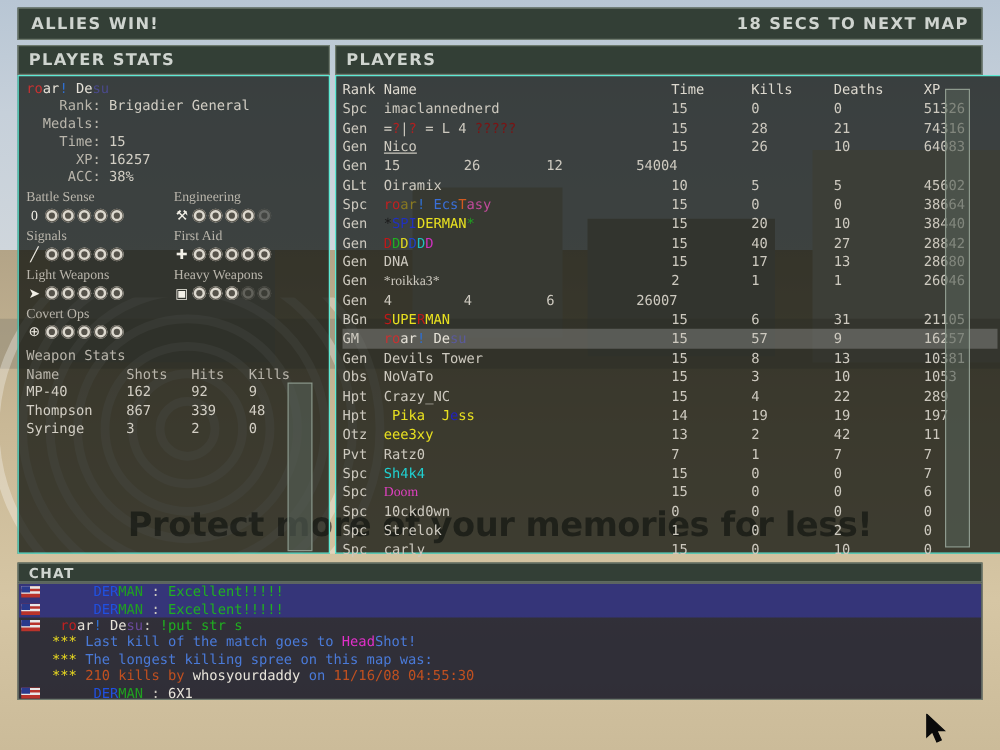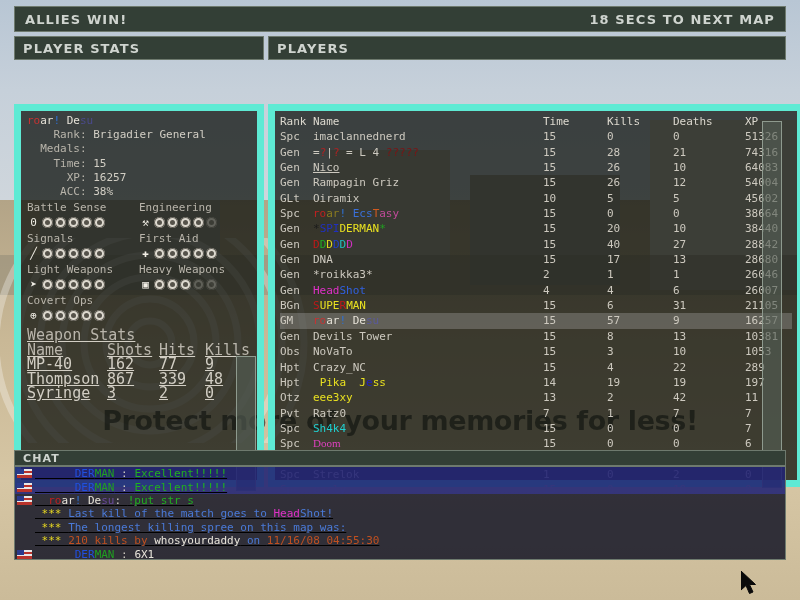--- a/index.html
+++ b/index.html
@@ -23,44 +23,44 @@
      font-family:"DejaVu Sans","Liberation Sans",sans-serif;font-weight:bold;font-size:27px;
      color:#1a1a1a;opacity:.62;white-space:nowrap;letter-spacing:-.4px;}
 
   
   .panel{position:absolute;z-index:5;}
   .bar{background:#333f36;border:1px solid #6e7a6e;box-sizing:border-box;}
   .bar-title{
     font-family:"DejaVu Sans","Liberation Sans",sans-serif;
     font-weight:bold;font-size:13px;color:#cfd4cf;letter-spacing:1.1px;
   }
-  .body-pane{background:rgba(10,14,10,.74);border:7px solid #5eead4;box-sizing:border-box;margin-top:44px;}
+  .body-pane{background:rgba(10,14,10,.74);border:1px solid #5eead4;box-sizing:border-box;}
 
   
   #topbar{left:14px;top:6px;width:772px;height:26px;display:flex;align-items:center;
           justify-content:space-between;padding:0 10px;box-sizing:border-box;}
 
   
   #statspanel{left:14px;top:36px;width:250px;height:24px;display:flex;align-items:center;padding:0 8px;box-sizing:border-box;}
   #statsbody{left:14px;top:60px;width:250px;height:383px;}
   #statsbody .inner{padding:3px 6px;font-size:11px;color:#d2cec4;line-height:14.2px;}
   .kv{white-space:pre;}
   .lbl{color:#b9b5ab;}
   .skillgrp{margin-top:2px;}
   .skillrow{display:flex;}
-  .skillcol{width:118px;}
+  .skillcol{width:118px;font-family:Liberation Serif, serif;}
   .skillname{font-size:11px;color:#b9b5ab;line-height:14px;white-space:nowrap;}
   .stars{display:flex;align-items:center;gap:2px;height:15px;}
   .star{width:11px;height:11px;border-radius:50%;background:#ddd9cf;position:relative;flex:none;
         box-shadow:inset 0 0 0 1px #5d5a52;}
   .star:after{content:"";position:absolute;left:3px;top:3px;width:5px;height:5px;
         background:#55524a;border-radius:50%;}
   .star.off{opacity:.28;}
   .sicon{width:13px;height:12px;flex:none;color:#f2efe6;font-size:11px;line-height:12px;text-align:center;}
-  .wtable{margin-top:5px;font-size:15px;color:#d2cec4;line-height:14.5px;text-decoration:underline;}
+  .wtable{margin-top:5px;font-size:11px;color:#d2cec4;line-height:14.5px;}
   .wrow{display:flex;white-space:pre;}
   .wname{width:80px;}
   .wsh{width:52px;}
   .wh{width:46px;}
   .wk{width:40px;}
   .whdr{color:#b9b5ab;}
 
   
   #playerspanel{left:268px;top:36px;width:518px;height:24px;display:flex;align-items:center;padding:0 8px;box-sizing:border-box;}
   #playersbody{left:268px;top:60px;width:536px;height:383px;}
@@ -76,21 +76,21 @@
   .hdr{color:#ddd9cf;}
 
   
   .scrollbar{position:absolute;border:1px solid #8e9a8e;box-sizing:border-box;background:rgba(40,52,42,.5);}
   .thumb{position:absolute;left:0;width:100%;background:rgba(150,160,150,.25);}
 
   
   #chatpanel{left:14px;top:450px;width:772px;height:16px;display:flex;align-items:center;padding:0 8px;box-sizing:border-box;}
   #chatbody{left:14px;top:466px;width:772px;height:94px;background:rgba(8,10,30,.80);
             border:1px solid #6e7a6e;box-sizing:border-box;overflow:hidden;}
-  .chatline{display:flex;align-items:center;height:13.4px;white-space:pre;font-size:11px;padding-left:2px;text-decoration:underline;}
+  .chatline{display:flex;align-items:center;height:13.4px;white-space:pre;font-size:11px;padding-left:2px;}
   .flag{width:15px;height:9px;flex:none;margin-right:3px;position:relative;background:#b9332b;
         box-shadow:inset 0 2px 0 #e8e8e8,inset 0 4px 0 #b9332b,inset 0 6px 0 #e8e8e8;}
   .flag:before{content:"";position:absolute;left:0;top:0;width:7px;height:5px;background:#2a3a8c;}
   .noflag{width:15px;flex:none;margin-right:3px;}
   .hl{background:rgba(60,60,200,.45);}
 
   
   #bottombar{left:14px;top:561px;width:772px;height:23px;background:#1a1a18;
              border:1px solid #4a4a44;box-sizing:border-box;display:flex;align-items:center;z-index:6;}
   .btn{height:19px;border:1px solid #6d6d63;box-sizing:border-box;background:#2c2c28;
@@ -235,21 +235,21 @@
               <span class="star"></span>
             </div>
           </div>
           <div class="skillcol"></div>
         </div>
       </div>
     <div class="wtable">
       <div class="whdr">Weapon Stats</div>
       <div id="ws-head" class="wrow whdr"><span class="wname">Name</span><span class="wsh">Shots</span><span class="wh">Hits</span><span class="wk">Kills</span></div>
       <div id="ws-rows">
-          <div class="wrow"><span class="wname">MP-40</span><span class="wsh">162</span><span class="wh">77</span><span class="wk">9</span></div>
+          <div class="wrow"><span class="wname">MP-40</span><span class="wsh">162</span><span class="wh">92</span><span class="wk">9</span></div>
           <div class="wrow"><span class="wname">Thompson</span><span class="wsh">867</span><span class="wh">339</span><span class="wk">48</span></div>
           <div class="wrow"><span class="wname">Syringe</span><span class="wsh">3</span><span class="wh">2</span><span class="wk">0</span></div>
         </div>
     </div>
   </div>
   <div class="scrollbar" style="left:215px;top:245px;width:20px;height:135px;">
     <div class="thumb" style="top:0;height:100%;"></div>
   </div>
 </div>
 
@@ -263,28 +263,28 @@
       <span class="c-name">Name</span>
       <span class="c-time">Time</span>
       <span class="c-kills">Kills</span>
       <span class="c-deaths">Deaths</span>
       <span class="c-xp">XP</span>
     </div>
     <div id="players-rows">
         <div class="prow"><span class="c-rank">Spc</span><span class="c-name"><span class="colorname" style="color: rgb(205, 201, 191);">imaclannednerd</span></span><span class="c-time">15</span><span class="c-kills">0</span><span class="c-deaths">0</span><span class="c-xp">51326</span></div>
         <div class="prow"><span class="c-rank">Gen</span><span class="c-name"><span class="colorname" style="color: rgb(205, 201, 191);">=</span><span class="colorname" style="color: rgb(176, 32, 32);">?</span><span class="colorname" style="color: rgb(205, 201, 191);">|</span><span class="colorname" style="color: rgb(176, 32, 32);">?</span><span class="colorname" style="color: rgb(205, 201, 191);"> = L 4 </span><span class="colorname" style="color: rgb(122, 20, 20);">?????</span></span><span class="c-time">15</span><span class="c-kills">28</span><span class="c-deaths">21</span><span class="c-xp">74316</span></div>
         <div class="prow"><span class="c-rank">Gen</span><span class="c-name"><span class="colorname" style="color: rgb(205, 201, 191); text-decoration: underline;">Nico</span></span><span class="c-time">15</span><span class="c-kills">26</span><span class="c-deaths">10</span><span class="c-xp">64083</span></div>
-        <div class="prow"><span class="c-rank">Gen</span><span class="c-name"><span class="colorname" style="color: rgb(205, 201, 191);">Rampagin Griz</span></span><span class="c-time">15</span><span class="c-kills">26</span><span class="c-deaths">12</span><span class="c-xp">54004</span></div>
+        <div class="prow"><span class="c-rank">Gen</span><span class="c-time">15</span><span class="c-kills">26</span><span class="c-deaths">12</span><span class="c-xp">54004</span></div>
         <div class="prow"><span class="c-rank">GLt</span><span class="c-name"><span class="colorname" style="color: rgb(205, 201, 191);">Oiramix</span></span><span class="c-time">10</span><span class="c-kills">5</span><span class="c-deaths">5</span><span class="c-xp">45602</span></div>
         <div class="prow"><span class="c-rank">Spc</span><span class="c-name"><span class="colorname" style="color: rgb(192, 32, 32);">ro</span><span class="colorname" style="color: rgb(138, 122, 32);">ar</span><span class="colorname" style="color: rgb(47, 111, 208);">!</span><span class="colorname" style="color: rgb(205, 201, 191);"> </span><span class="colorname" style="color: rgb(58, 111, 216);">Ecs</span><span class="colorname" style="color: rgb(208, 90, 32);">T</span><span class="colorname" style="color: rgb(192, 74, 154);">asy</span></span><span class="c-time">15</span><span class="c-kills">0</span><span class="c-deaths">0</span><span class="c-xp">38664</span></div>
         <div class="prow"><span class="c-rank">Gen</span><span class="c-name"><span class="colorname" style="color: rgb(26, 26, 26);">*</span><span class="colorname" style="color: rgb(32, 48, 192);">SPI</span><span class="colorname" style="color: rgb(232, 224, 32);">DERMAN</span><span class="colorname" style="color: rgb(32, 160, 32);">*</span></span><span class="c-time">15</span><span class="c-kills">20</span><span class="c-deaths">10</span><span class="c-xp">38440</span></div>
         <div class="prow"><span class="c-rank">Gen</span><span class="c-name"><span class="colorname" style="color: rgb(192, 24, 24);">D</span><span class="colorname" style="color: rgb(32, 176, 32);">D</span><span class="colorname" style="color: rgb(224, 216, 32);">D</span><span class="colorname" style="color: rgb(32, 64, 200);">D</span><span class="colorname" style="color: rgb(32, 192, 192);">D</span><span class="colorname" style="color: rgb(208, 48, 192);">D</span></span><span class="c-time">15</span><span class="c-kills">40</span><span class="c-deaths">27</span><span class="c-xp">28842</span></div>
         <div class="prow"><span class="c-rank">Gen</span><span class="c-name"><span class="colorname" style="color: rgb(205, 201, 191); text-align: center;">DNA</span></span><span class="c-time">15</span><span class="c-kills">17</span><span class="c-deaths">13</span><span class="c-xp">28680</span></div>
-        <div class="prow"><span class="c-rank">Gen</span><span class="c-name"><span class="colorname" style="color: rgb(205, 201, 191);">*roikka3*</span></span><span class="c-time">2</span><span class="c-kills">1</span><span class="c-deaths">1</span><span class="c-xp">26046</span></div>
-        <div class="prow"><span class="c-rank">Gen</span><span class="c-name"><span class="colorname" style="color: rgb(224, 48, 200);">Head</span><span class="colorname" style="color: rgb(48, 96, 224);">Shot</span></span><span class="c-time">4</span><span class="c-kills">4</span><span class="c-deaths">6</span><span class="c-xp">26007</span></div>
+        <div class="prow"><span class="c-rank">Gen</span><span class="c-name"><span class="colorname" style="color: rgb(205, 201, 191); font-family: Liberation Serif, serif;">*roikka3*</span></span><span class="c-time">2</span><span class="c-kills">1</span><span class="c-deaths">1</span><span class="c-xp">26046</span></div>
+        <div class="prow"><span class="c-rank">Gen</span><span class="c-time">4</span><span class="c-kills">4</span><span class="c-deaths">6</span><span class="c-xp">26007</span></div>
         <div class="prow"><span class="c-rank">BGn</span><span class="c-name"><span class="colorname" style="color: rgb(192, 24, 24);">S</span><span class="colorname" style="color: rgb(232, 224, 32);">UPE</span><span class="colorname" style="color: rgb(192, 24, 24);">R</span><span class="colorname" style="color: rgb(232, 224, 32);">MAN</span></span><span class="c-time">15</span><span class="c-kills">6</span><span class="c-deaths">31</span><span class="c-xp">21105</span></div>
         <div class="prow sel"><span class="c-rank">GM</span><span class="c-name"><span class="colorname" style="color: rgb(200, 50, 50);">ro</span><span class="colorname" style="color: rgb(230, 226, 216);">ar</span><span class="colorname" style="color: rgb(47, 111, 208);">!</span><span class="colorname" style="color: rgb(230, 226, 216);"> </span><span class="colorname" style="color: rgb(230, 226, 216);">De</span><span class="colorname" style="color: rgb(90, 90, 156);">su</span></span><span class="c-time">15</span><span class="c-kills">57</span><span class="c-deaths">9</span><span class="c-xp">16257</span></div>
         <div class="prow"><span class="c-rank">Gen</span><span class="c-name"><span class="colorname" style="color: rgb(205, 201, 191);">Devils Tower</span></span><span class="c-time">15</span><span class="c-kills">8</span><span class="c-deaths">13</span><span class="c-xp">10381</span></div>
         <div class="prow"><span class="c-rank">Obs</span><span class="c-name"><span class="colorname" style="color: rgb(205, 201, 191);">NoVaTo</span></span><span class="c-time">15</span><span class="c-kills">3</span><span class="c-deaths">10</span><span class="c-xp">1053</span></div>
         <div class="prow"><span class="c-rank">Hpt</span><span class="c-name"><span class="colorname" style="color: rgb(205, 201, 191);">Crazy_NC</span></span><span class="c-time">15</span><span class="c-kills">4</span><span class="c-deaths">22</span><span class="c-xp">289</span></div>
         <div class="prow"><span class="c-rank">Hpt</span><span class="c-name"><span class="colorname" style="color: rgb(32, 32, 192);"> </span><span class="colorname" style="color: rgb(232, 224, 32);">Pika</span><span class="colorname" style="color: rgb(32, 32, 192);"> </span><span class="colorname" style="color: rgb(232, 224, 32);"> J</span><span class="colorname" style="color: rgb(32, 32, 192);">e</span><span class="colorname" style="color: rgb(232, 224, 32);">ss</span></span><span class="c-time">14</span><span class="c-kills">19</span><span class="c-deaths">19</span><span class="c-xp">197</span></div>
         <div class="prow"><span class="c-rank">Otz</span><span class="c-name"><span class="colorname" style="color: rgb(232, 224, 32);">eee3xy</span></span><span class="c-time">13</span><span class="c-kills">2</span><span class="c-deaths">42</span><span class="c-xp">11</span></div>
         <div class="prow"><span class="c-rank">Pvt</span><span class="c-name"><span class="colorname" style="color: rgb(205, 201, 191);">Ratz0</span></span><span class="c-time">7</span><span class="c-kills">1</span><span class="c-deaths">7</span><span class="c-xp">7</span></div>
         <div class="prow"><span class="c-rank">Spc</span><span class="c-name"><span class="colorname" style="color: rgb(32, 208, 208);">Sh4k4</span></span><span class="c-time">15</span><span class="c-kills">0</span><span class="c-deaths">0</span><span class="c-xp">7</span></div>
         <div class="prow"><span class="c-rank">Spc</span><span class="c-name"><span class="colorname" style="color: rgb(224, 64, 192); font-family: Liberation Serif, serif;">Doom</span></span><span class="c-time">15</span><span class="c-kills">0</span><span class="c-deaths">0</span><span class="c-xp">6</span></div>

